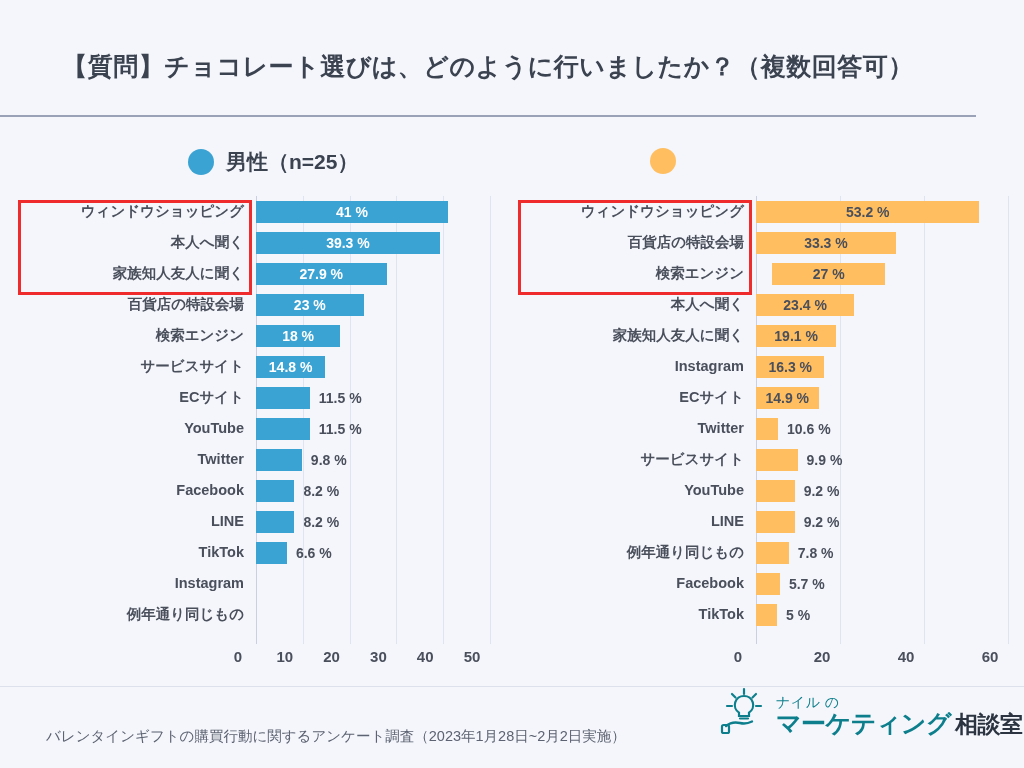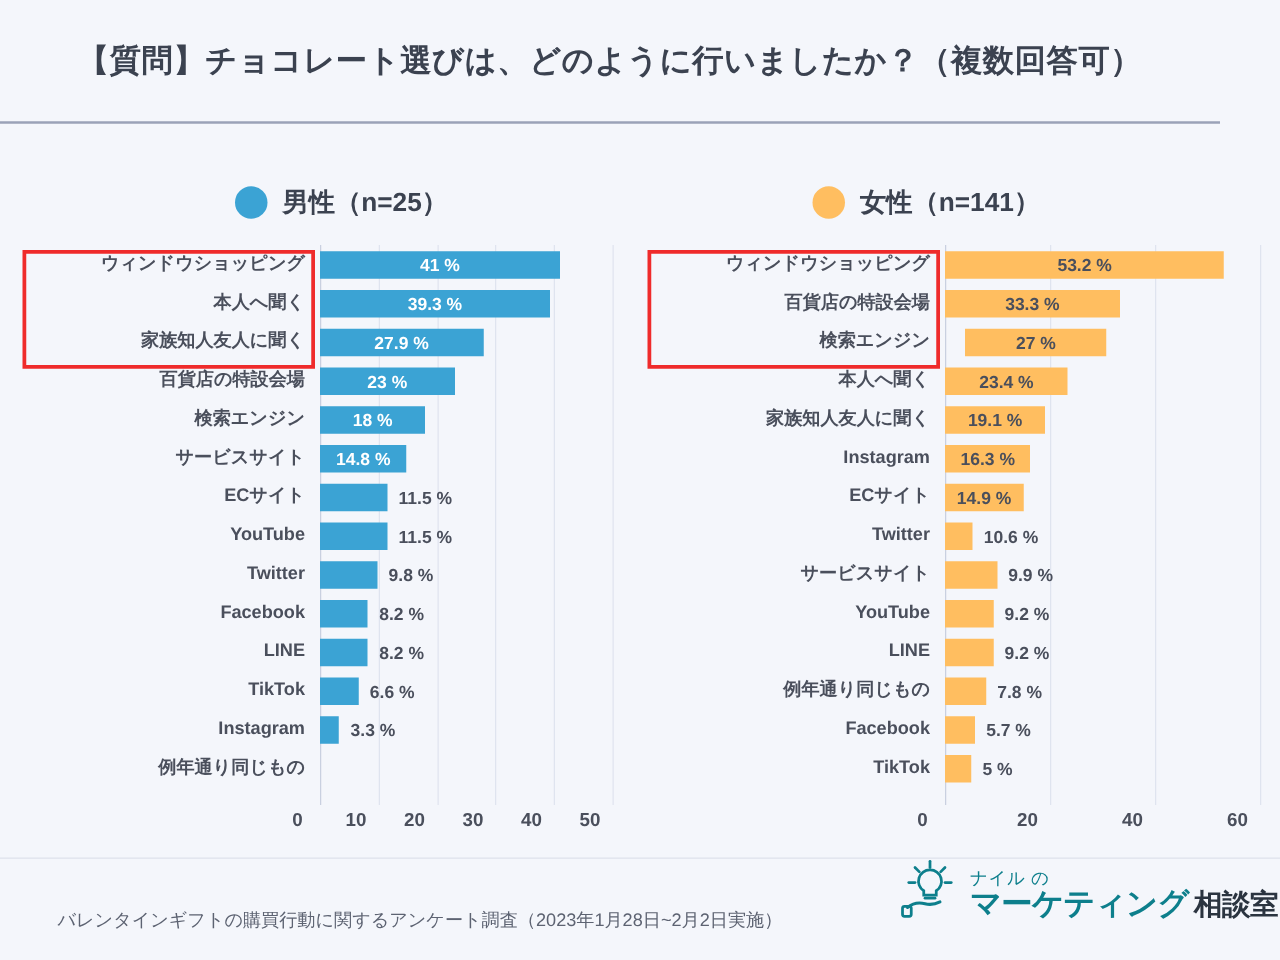--- a/index.html
+++ b/index.html
@@ -6,21 +6,21 @@
   html, body {
     width: 1024px; height: 768px;
     background: #f4f6fb;
     font-family: "Liberation Sans", "DejaVu Sans", sans-serif;
     overflow: hidden;
   }
   .page { position: relative; width: 1024px; height: 768px; background: #f4f6fb; }
 
   
   .header {
-    position: absolute; left: 0; top: 0; width: 976px; height: 99px;
+    position: absolute; left: 0; top: 18px; width: 976px; height: 99px;
     display: flex; align-items: center; justify-content: center;
     border-bottom: 2px solid #9aa2b8;
   }
   .header-title {
     font-size: 25px; font-weight: bold; color: #3b4250;
     letter-spacing: 0.5px; white-space: nowrap;
   }
 
   
   .legend { position: absolute; display: flex; align-items: center; gap: 12px; }
@@ -124,21 +124,20 @@
   <div class="header">
     <div class="header-title">【質問】チョコレート選びは、どのように行いましたか？（複数回答可）</div>
   </div>
 
   <div class="legend legend-left">
     <span class="legend-dot" id="dot-male" style="background: rgb(59, 163, 212);"></span>
     <span class="legend-label">男性（n=25）</span>
   </div>
   <div class="legend legend-right">
     <span class="legend-dot" id="dot-female" style="background: rgb(255, 190, 96);"></span>
-    <span class="legend-label">女性（n=141）</span>
   </div>
 
   <div class="chart chart-left">
     <div class="plot">
       <div class="labelcol" id="labels-0">
           <div class="row">
             <span class="row-label">ウィンドウショッピング</span>
           </div>
           <div class="row">
             <span class="row-label">本人へ聞く</span>
@@ -240,25 +239,20 @@
             </div>
           </div>
           <div class="row">
             <div class="bar blue" style="width: 38.376px; background: rgb(59, 163, 212);">
               <span class="bar-value-out">8.2 %</span>
             </div>
           </div>
           <div class="row">
             <div class="bar blue" style="width: 30.888px; background: rgb(59, 163, 212);">
               <span class="bar-value-out">6.6 %</span>
-            </div>
-          </div>
-          <div class="row">
-            <div class="bar blue" style="width: 15.444px; background: rgb(59, 163, 212);">
-              <span class="bar-value-out">3.3 %</span>
             </div>
           </div>
         </div>
     </div>
   </div>
 
   <div class="chart chart-right">
     <div class="plot">
       <div class="labelcol" id="labels-1">
           <div class="row">

